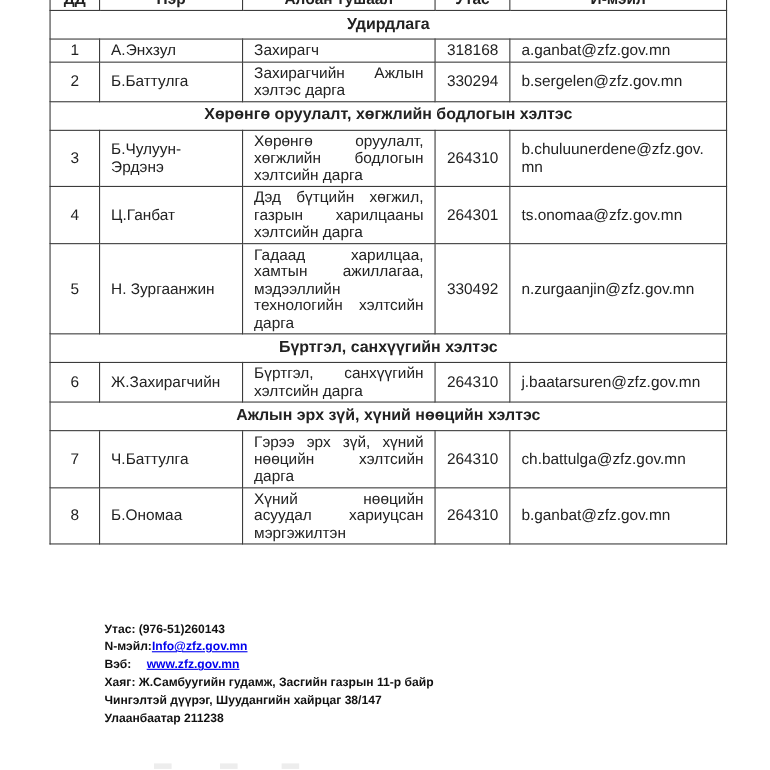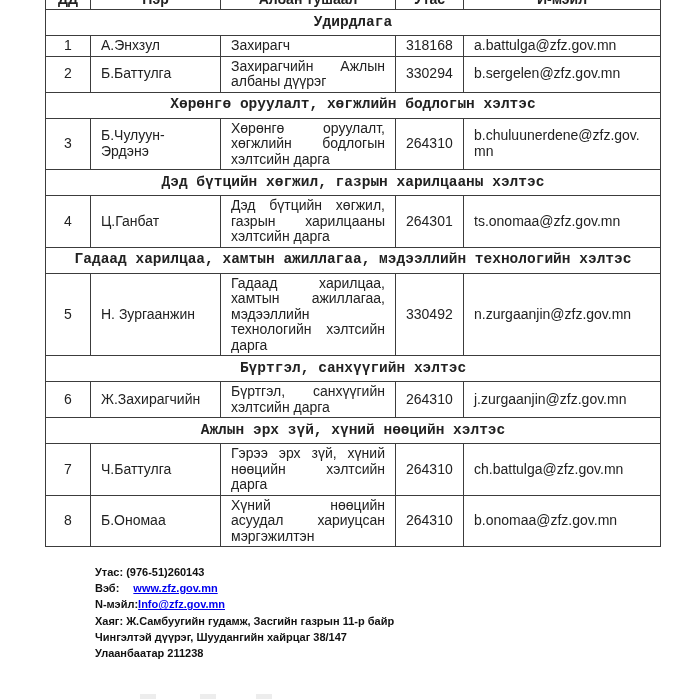--- a/index.html
+++ b/index.html
@@ -16,25 +16,25 @@
   table.contacts th, table.contacts td {
     border:1px solid #3c3c3c; box-sizing:border-box;
     padding:2px 10px; line-height:15.5px; vertical-align:middle;
     overflow:hidden; word-wrap:break-word;
   }
   table.contacts th {
     font-weight:bold; text-align:center; font-size:14px;
     padding:5px 2px 0 2px; vertical-align:middle;
   }
   td.section-cell {
-    text-align:center; font-weight:bold; font-size:14.5px; padding:2px 6px;font-family:Liberation Mono, monospace;
+    text-align:center; font-weight:bold; font-size:14.5px; padding:2px 6px;
   }
   td.no-cell    { text-align:center; padding:2px 2px; }
   td.pos-cell   { text-align:justify; }
-  td.phone-cell { text-align:left; padding:2px 2px; }
+  td.phone-cell { text-align:right; padding:2px 2px; }
   td.mail-cell  { text-align:left; }
 
   .footer {
     position:absolute; left:95px; top:564px;
     font-size:11px; font-weight:bold; line-height:16.2px; color:#111111;
   }
   .footer .line { white-space:pre; }
   .footer a { font-weight:bold; text-decoration:underline; cursor:pointer; }
   .web-link { margin-left:14px; }
 
@@ -66,94 +66,88 @@
     </thead>
     <tbody id="table-body">
         <tr style="height: 26px;">
           <td colspan="5" class="section-cell">Удирдлага</td>
         </tr>
         <tr style="height: 20px;">
           <td class="no-cell">1</td>
           <td>А.Энхзул</td>
           <td class="pos-cell">Захирагч</td>
           <td class="phone-cell">318168</td>
-          <td class="mail-cell">a.battulga@zfz.gov.mn</td>
+          <td class="mail-cell">a.ganbat@zfz.gov.mn</td>
         </tr>
         <tr style="height: 32px;">
           <td class="no-cell">2</td>
           <td>Б.Баттулга</td>
-          <td class="pos-cell">Захирагчийн Ажлын албаны дүүрэг</td>
+          <td class="pos-cell">Захирагчийн Ажлын хэлтэс дарга</td>
           <td class="phone-cell">330294</td>
           <td class="mail-cell">b.sergelen@zfz.gov.mn</td>
         </tr>
         <tr style="height: 26px;">
           <td colspan="5" class="section-cell">Хөрөнгө оруулалт, хөгжлийн бодлогын хэлтэс</td>
         </tr>
         <tr style="height: 48px;">
           <td class="no-cell">3</td>
           <td>Б.Чулуун-Эрдэнэ</td>
           <td class="pos-cell">Хөрөнгө оруулалт, хөгжлийн бодлогын хэлтсийн дарга</td>
           <td class="phone-cell">264310</td>
           <td class="mail-cell">b.chuluunerdene@zfz.gov.mn</td>
         </tr>
-        <tr style="height: 26px;">
-          <td colspan="5" class="section-cell">Дэд бүтцийн хөгжил, газрын харилцааны хэлтэс</td>
-        </tr>
         <tr style="height: 48px;">
           <td class="no-cell">4</td>
           <td>Ц.Ганбат</td>
           <td class="pos-cell">Дэд бүтцийн хөгжил, газрын харилцааны хэлтсийн дарга</td>
           <td class="phone-cell">264301</td>
           <td class="mail-cell">ts.onomaa@zfz.gov.mn</td>
-        </tr>
-        <tr style="height: 26px;">
-          <td colspan="5" class="section-cell">Гадаад харилцаа, хамтын ажиллагаа, мэдээллийн технологийн хэлтэс</td>
         </tr>
         <tr style="height: 81px;">
           <td class="no-cell">5</td>
           <td>Н. Зургаанжин</td>
           <td class="pos-cell">Гадаад харилцаа, хамтын ажиллагаа, мэдээллийн технологийн хэлтсийн дарга</td>
           <td class="phone-cell">330492</td>
           <td class="mail-cell">n.zurgaanjin@zfz.gov.mn</td>
         </tr>
         <tr style="height: 26px;">
           <td colspan="5" class="section-cell">Бүртгэл, санхүүгийн хэлтэс</td>
         </tr>
         <tr style="height: 32px;">
           <td class="no-cell">6</td>
           <td>Ж.Захирагчийн</td>
           <td class="pos-cell">Бүртгэл, санхүүгийн хэлтсийн дарга</td>
           <td class="phone-cell">264310</td>
-          <td class="mail-cell">j.zurgaanjin@zfz.gov.mn</td>
+          <td class="mail-cell">j.baatarsuren@zfz.gov.mn</td>
         </tr>
         <tr style="height: 26px;">
           <td colspan="5" class="section-cell">Ажлын эрх зүй, хүний нөөцийн хэлтэс</td>
         </tr>
         <tr style="height: 32px;">
           <td class="no-cell">7</td>
           <td>Ч.Баттулга</td>
           <td class="pos-cell">Гэрээ эрх зүй, хүний нөөцийн хэлтсийн дарга</td>
           <td class="phone-cell">264310</td>
           <td class="mail-cell">ch.battulga@zfz.gov.mn</td>
         </tr>
         <tr style="height: 34px;">
           <td class="no-cell">8</td>
           <td>Б.Ономаа</td>
           <td class="pos-cell">Хүний нөөцийн асуудал хариуцсан мэргэжилтэн</td>
           <td class="phone-cell">264310</td>
-          <td class="mail-cell">b.onomaa@zfz.gov.mn</td>
+          <td class="mail-cell">b.ganbat@zfz.gov.mn</td>
         </tr>
       </tbody>
   </table>
 </div>
 
 <div class="footer">
   <div class="line">Утас: (976-51)260143</div>
+  <div class="line"><span>N-мэйл:</span><a style="color: rgb(0, 0, 238);">Info@zfz.gov.mn</a></div>
   <div class="line"><span>Вэб:</span><a class="web-link" style="color: rgb(0, 0, 238);">www.zfz.gov.mn</a></div>
-  <div class="line"><span>N-мэйл:</span><a style="color: rgb(0, 0, 238);">Info@zfz.gov.mn</a></div>
   <div class="line">Хаяг: Ж.Самбуугийн гудамж, Засгийн газрын 11-р байр</div>
   <div class="line">Чингэлтэй дүүрэг, Шуудангийн хайрцаг 38/147</div>
   <div class="line">Улаанбаатар 211238</div>
 </div>
 
 <div class="smudge s1"></div>
 <div class="smudge s2"></div>
 <div class="smudge s3"></div>
 
 </body></html>

